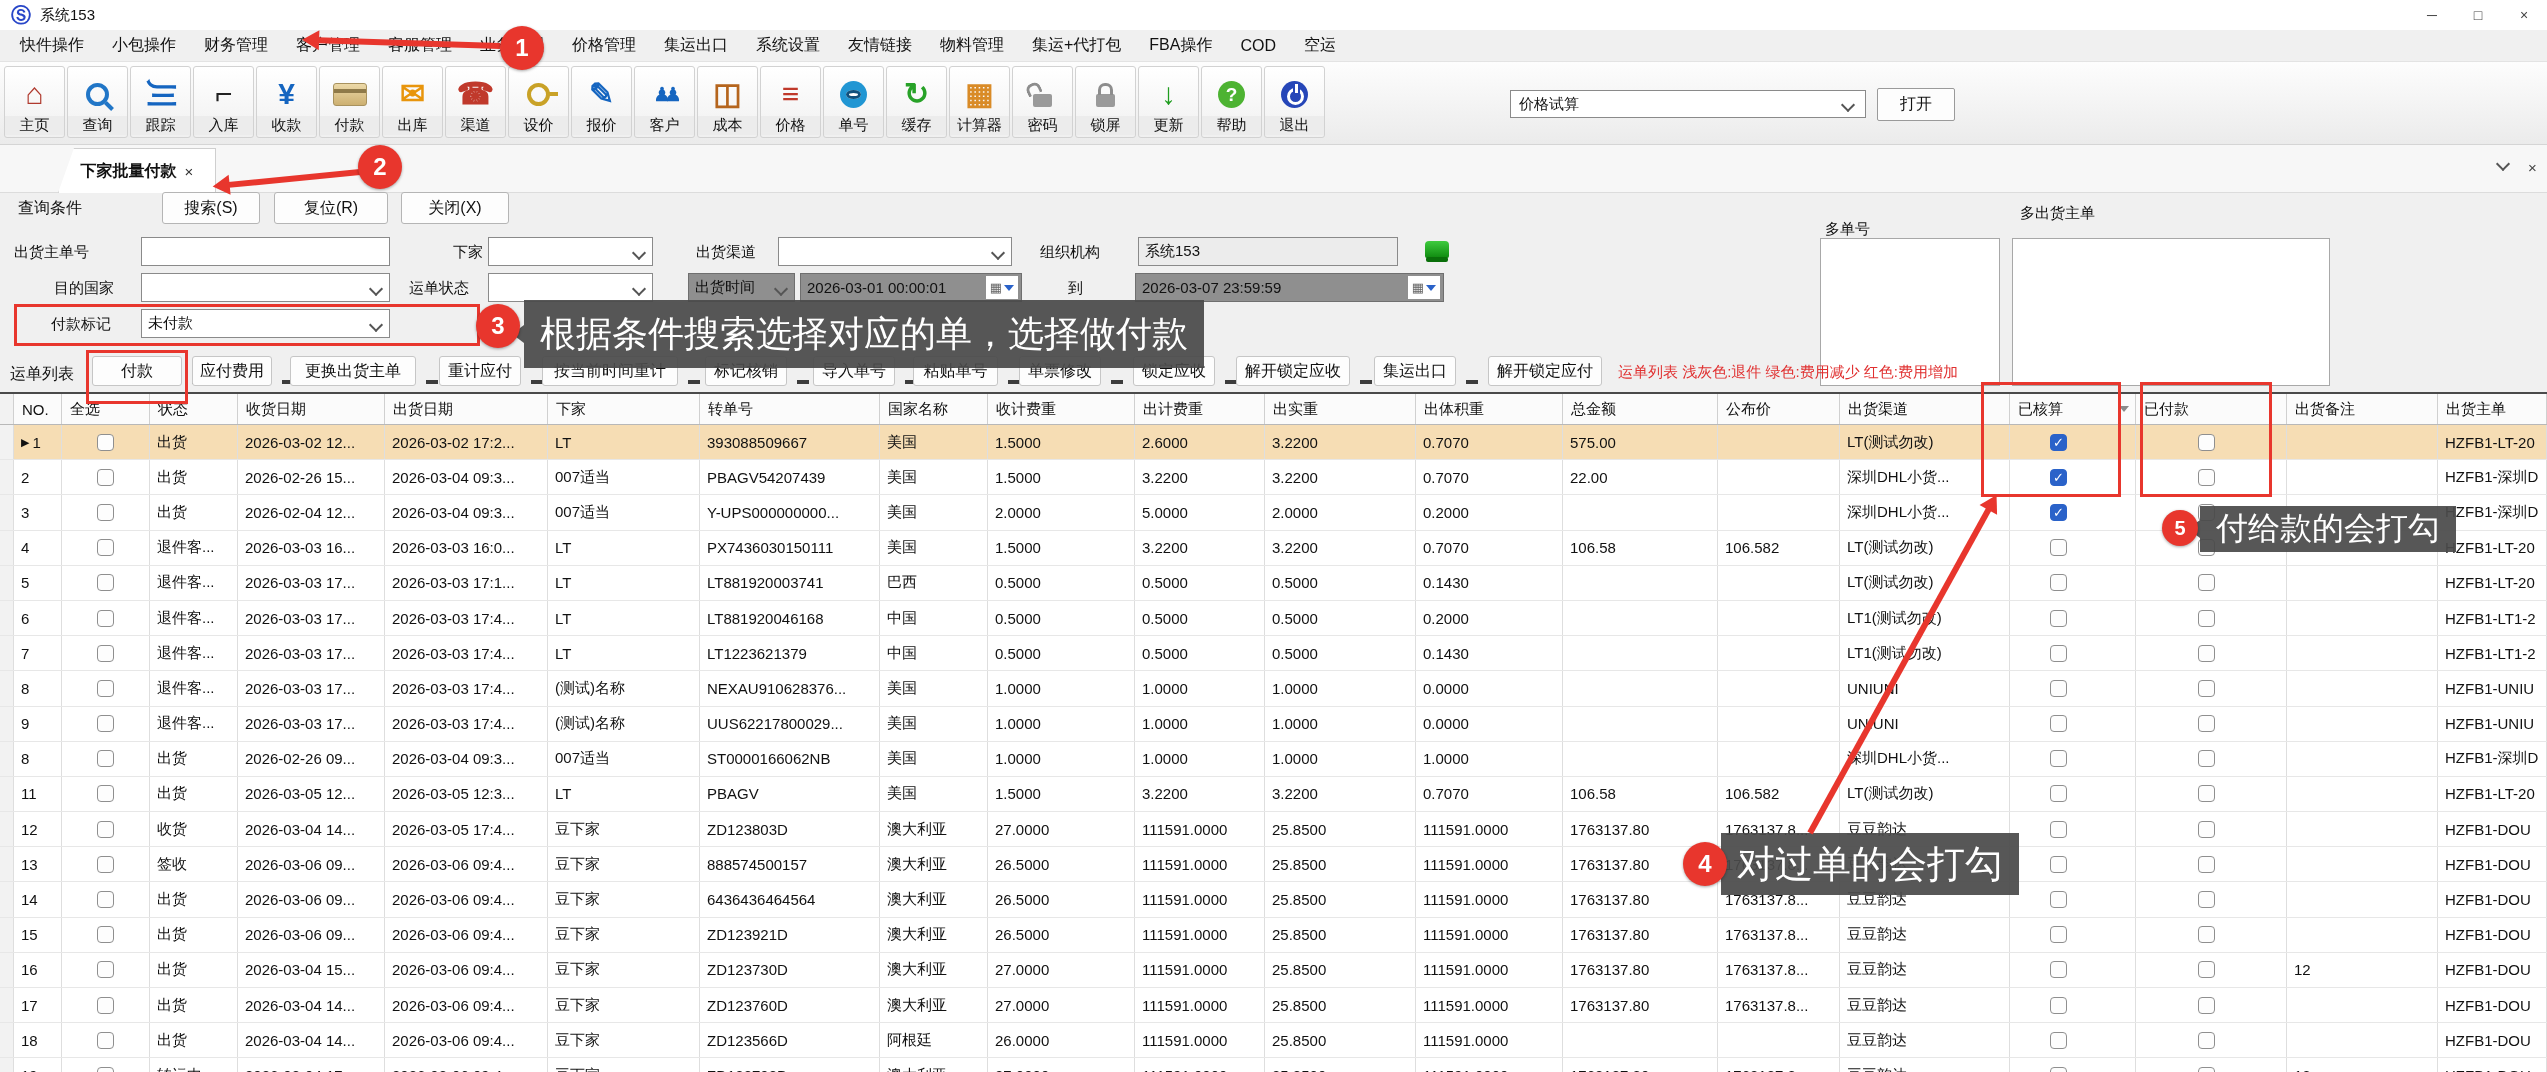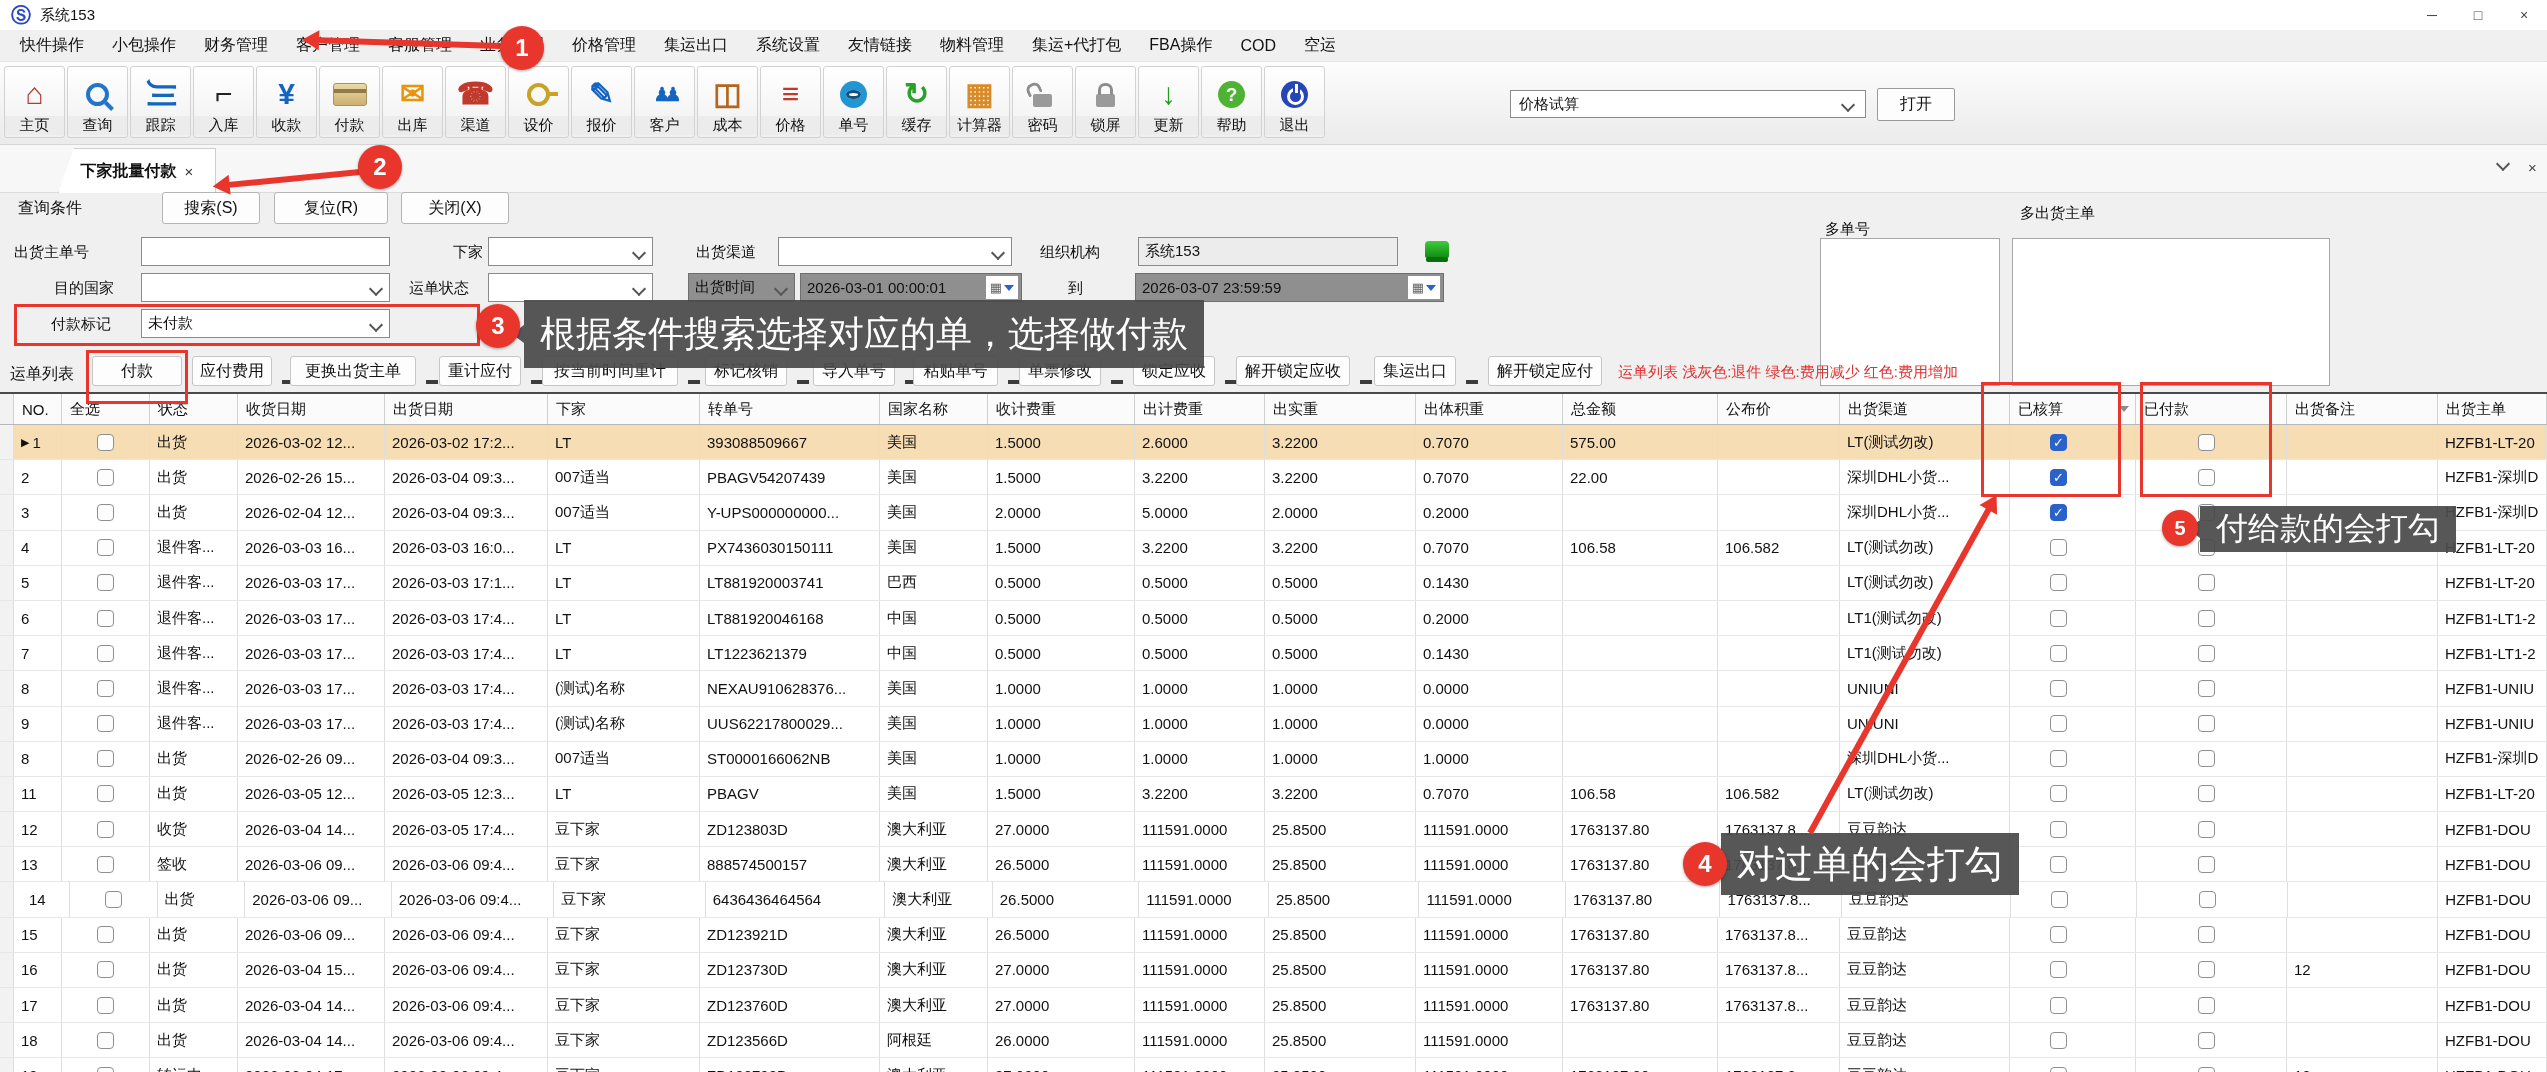--- a/index.html
+++ b/index.html
@@ -740,21 +740,21 @@
           <span class="cb"></span>
         </div>
         <div class="c" style="width: 151px; padding-left: 62px;">
           <span class="cb"></span>
         </div>
         <div class="c" style="width: 151px;"></div>
         <div class="c" style="width: 109px;">HZFB1-DOU</div>
       </div>
       <div class="g-row">
         <div class="c gut" style="width: 14px;"></div>
-        <div class="c" style="width: 48px; margin-left: 8px;">14</div>
+        <div class="c" style="width: 48px;">14</div>
         <div class="c" style="width: 88px; justify-content: center; padding-left: 0px;">
           <span class="cb"></span>
         </div>
         <div class="c" style="width: 88px;">出货</div>
         <div class="c" style="width: 147px;">2026-03-06 09...</div>
         <div class="c" style="width: 163px;">2026-03-06 09:4...</div>
         <div class="c" style="width: 152px;">豆下家</div>
         <div class="c" style="width: 180px;">6436436464564</div>
         <div class="c" style="width: 108px;">澳大利亚</div>
         <div class="c" style="width: 147px;">26.5000</div>

